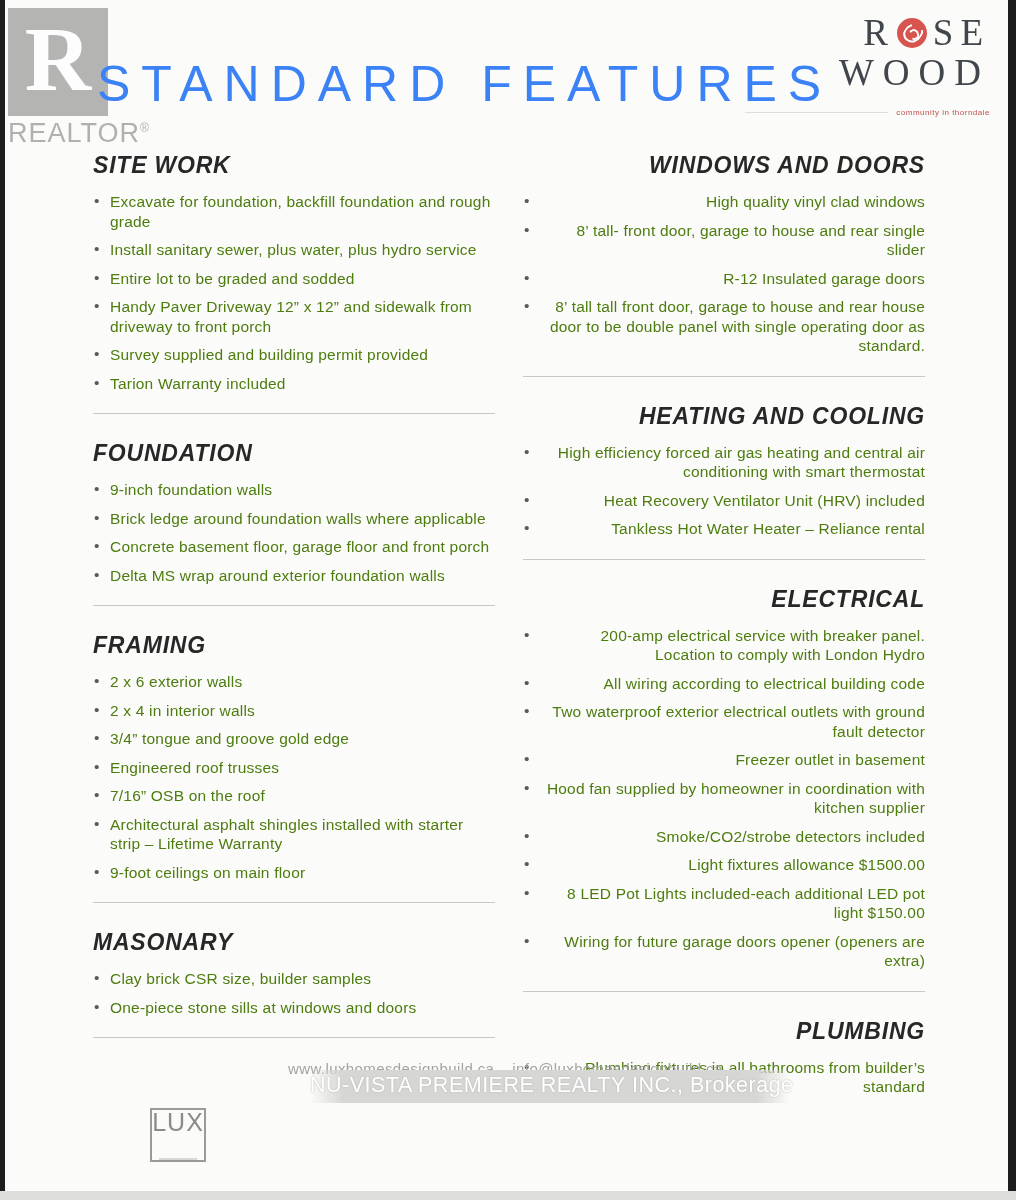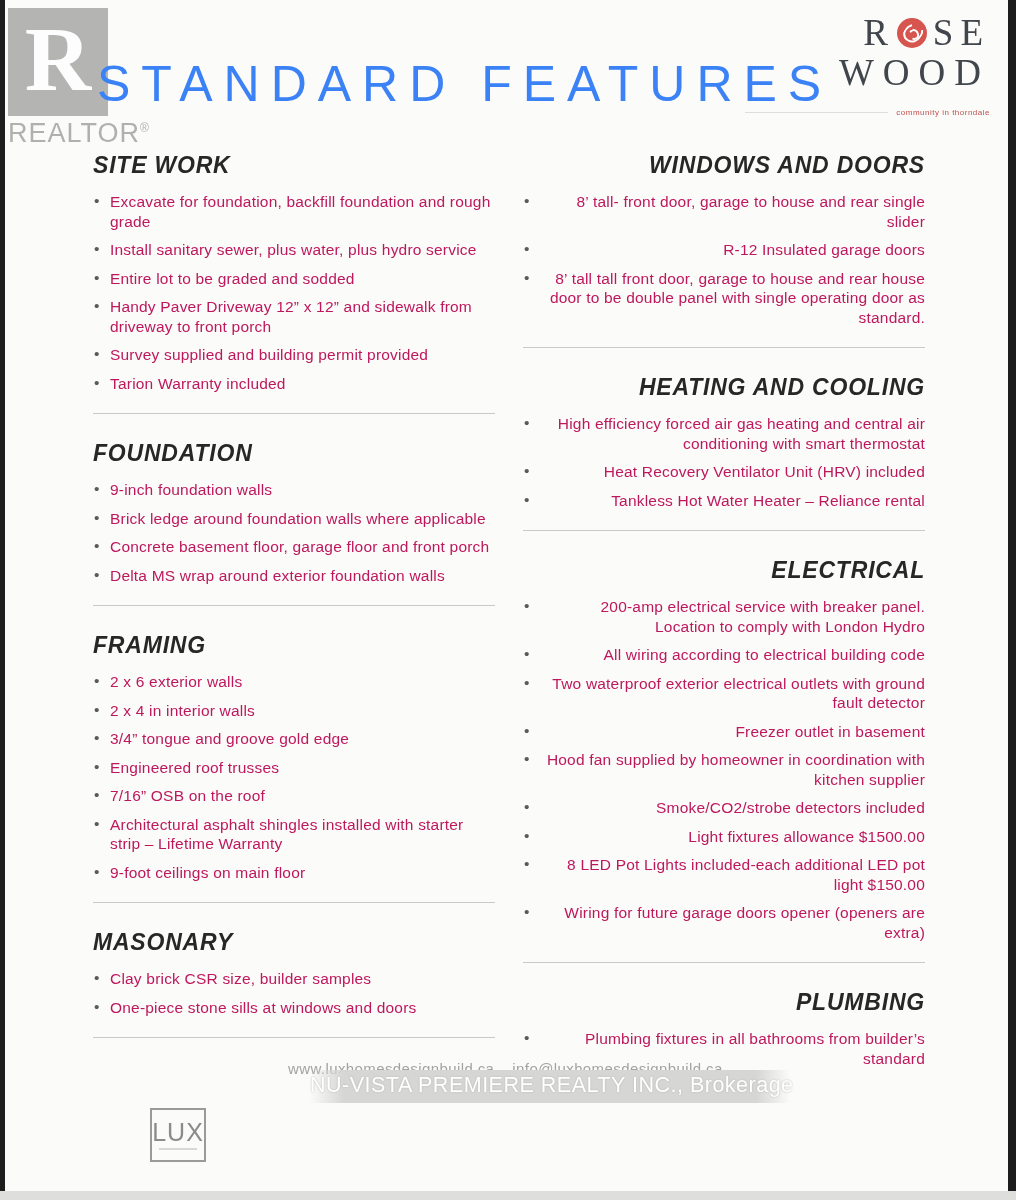--- a/index.html
+++ b/index.html
@@ -40,27 +40,27 @@
   .col-left{left:93px;}
   .col-right{left:523px;text-align:right;}
   .sec-title{
     font-size:23px;font-weight:700;font-style:italic;color:#272727;
     letter-spacing:.8px;margin:0 0 13px 0;
   }
   .divider{height:1px;background:#c9c9c7;margin:20px 0 26px 0;}
   ul.bullets{list-style:none;margin:0;padding:0;}
   ul.bullets li{
     position:relative;padding-left:17px;margin-bottom:9px;
-    font-size:15.5px;line-height:1.26;color:#be185d;letter-spacing:.2px;
+    font-size:15.5px;line-height:1.26;color:#4d7c0f;letter-spacing:.2px;
   }
   ul.bullets li::before{content:"•";position:absolute;left:1px;top:-1px;color:#5a5a5a;}
 
   
   .lux{position:absolute;left:150px;top:1108px;width:52px;height:50px;
-    border:2px solid #9a9a99;display:flex;flex-direction:column;align-items:center;justify-content:center;}
+    border:2px solid #9a9a99;display:flex;flex-direction:column;align-items:center;justify-content:space-between;}
   .lux-text{font-size:25px;font-weight:300;color:#8b8b8a;letter-spacing:1px;line-height:1;}
   .lux-sub{width:38px;height:2px;background:#d8d8d6;margin-top:3px;}
   .footer-links{
     position:absolute;left:288px;top:1060px;width:540px;
     font-size:15px;color:#a3a3a1;letter-spacing:.4px;white-space:nowrap;
   }
   .footer-links .gap{display:inline-block;width:18px;}
   .watermark{
     position:absolute;left:270px;top:1070px;width:480px;text-align:center;
     padding:3px 0 5px 0;
@@ -135,20 +135,21 @@
         <li>One-piece stone sills at windows and doors</li>
       </ul>
     </div>
   <div class="divider"></div>
 </div>
 
 <div class="col col-right">
   <div>
       <h2 class="sec-title">WINDOWS AND DOORS</h2>
       <ul class="bullets">
+        <li>High quality vinyl clad windows</li>
         <li>8’ tall- front door, garage to house and rear single slider</li>
         <li>R-12 Insulated garage doors</li>
         <li>8’ tall tall front door, garage to house and rear house door to be double panel with single operating door as standard.</li>
       </ul>
       <div class="divider"></div>
       <h2 class="sec-title">HEATING AND COOLING</h2>
       <ul class="bullets">
         <li>High efficiency forced air gas heating and central air conditioning with smart thermostat</li>
         <li>Heat Recovery Ventilator Unit (HRV) included</li>
         <li>Tankless Hot Water Heater – Reliance rental</li>

